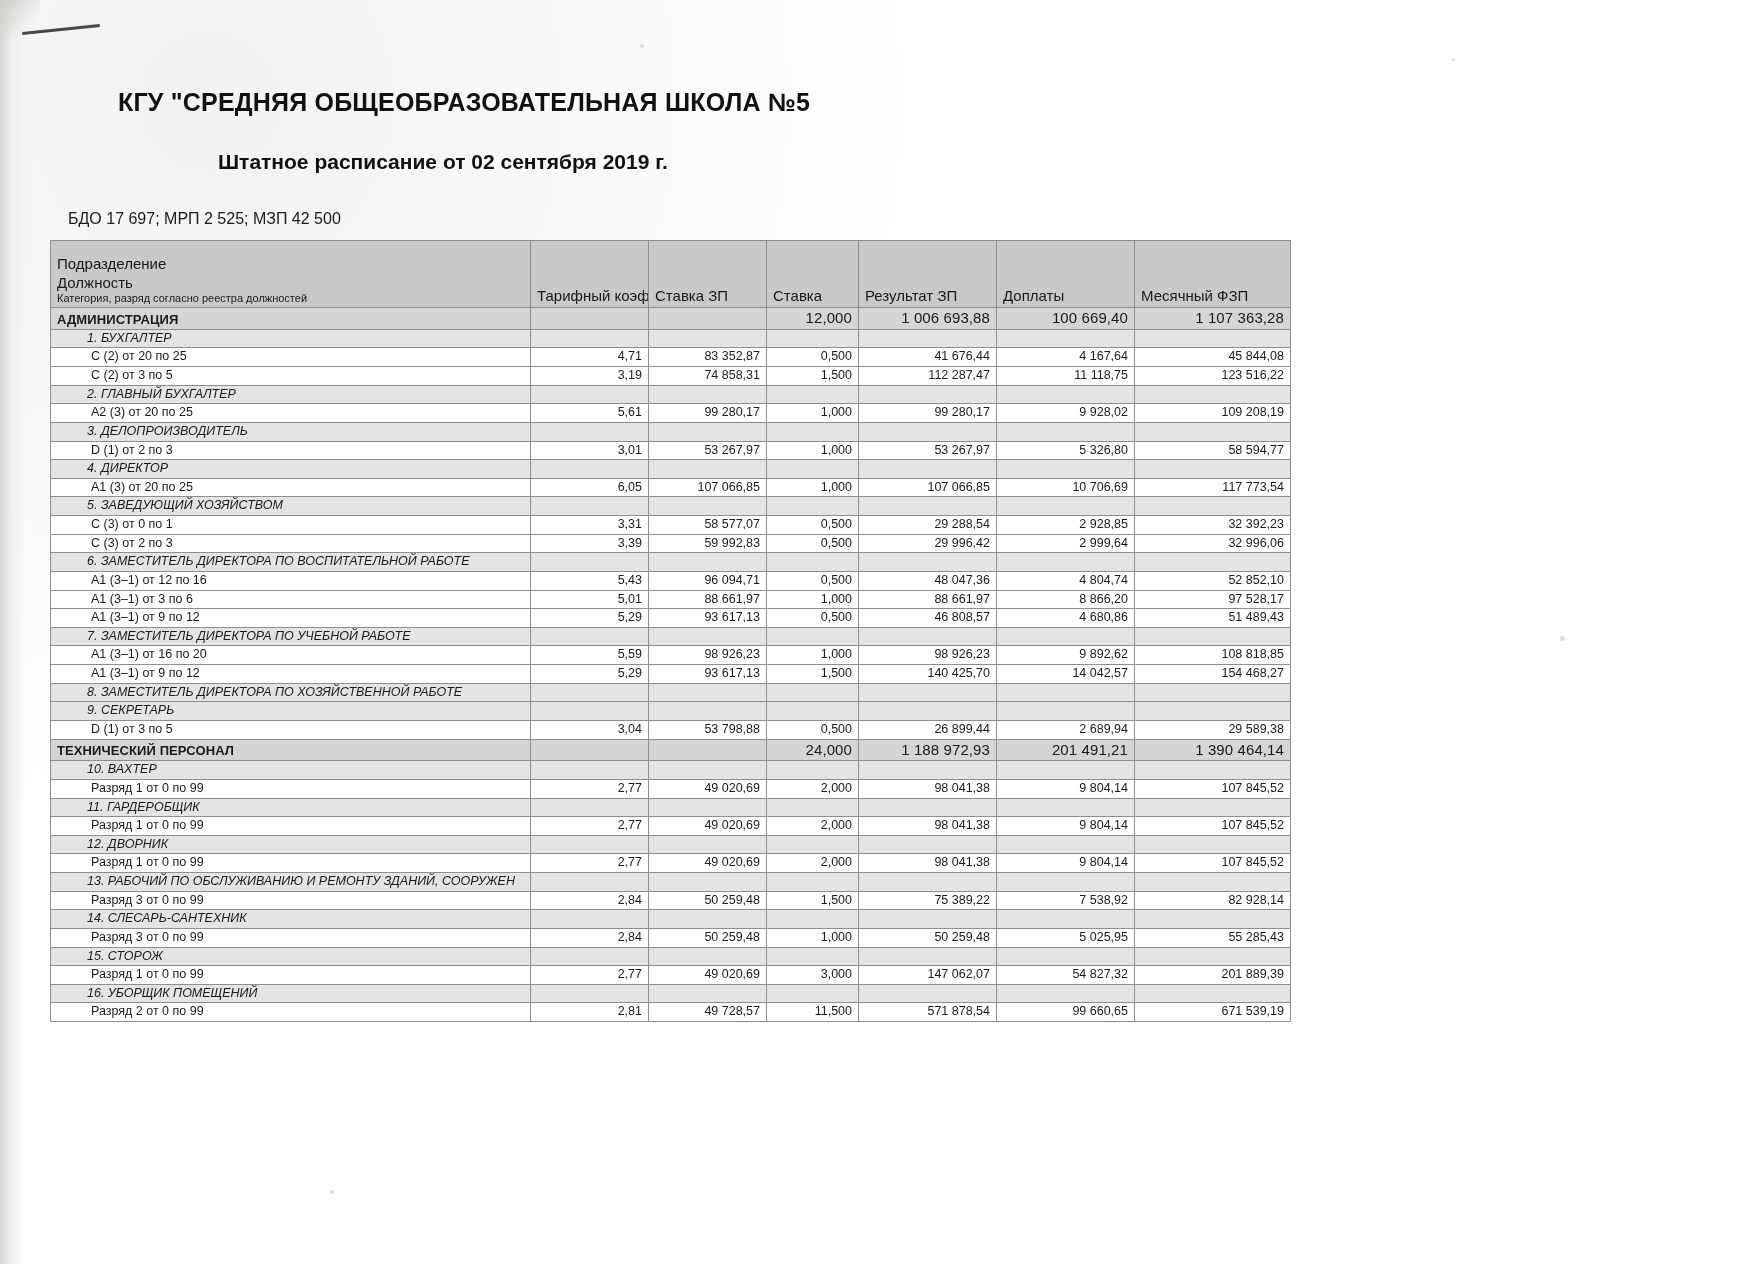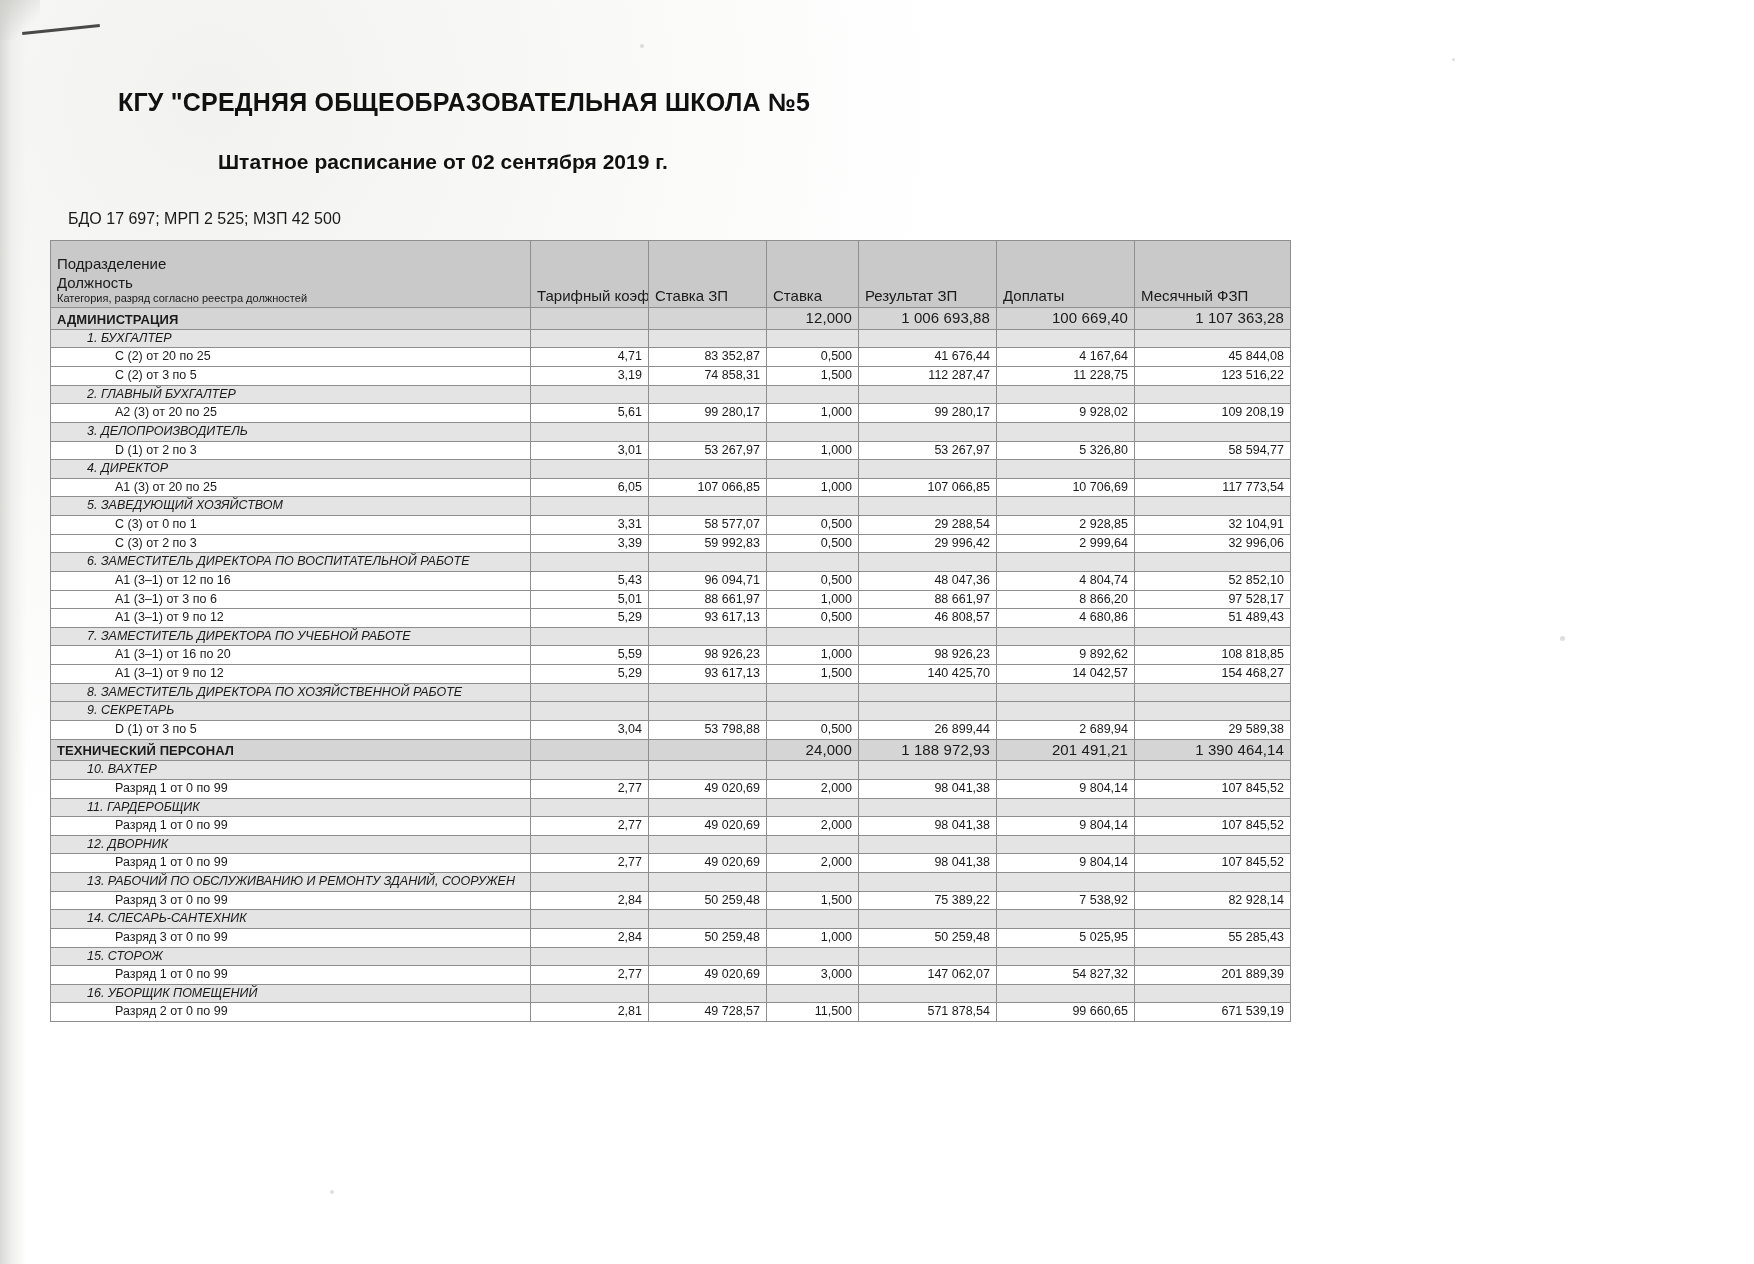--- a/index.html
+++ b/index.html
@@ -132,21 +132,21 @@
   tr.post td {
     background: #e4e4e4;
     font-size: 12.5px;
   }
   tr.post td.name { padding-left: 36px; font-style: italic; }
 
   tr.row td {
     background: #ffffff;
     font-size: 12.5px;
   }
-  tr.row td.name { padding-left: 64px; margin-left: 20px; }
+  tr.row td.name { padding-left: 40px; margin-left: 20px; }
 
   td.num { text-align: right; font-variant-numeric: tabular-nums; }
   td.empty { background: #e4e4e4; }
 </style>
 </head>
 <body>
 
 <div class="page">
   <div class="scan-edge-left"></div>
   <div class="scan-corner"></div>
@@ -215,21 +215,21 @@
           <td class="num">41 676,44</td>
           <td class="num">4 167,64</td>
           <td class="num">45 844,08</td>
         </tr>
         <tr class="row">
           <td class="name">С (2) от 3 по 5</td>
           <td class="num">3,19</td>
           <td class="num">74 858,31</td>
           <td class="num">1,500</td>
           <td class="num">112 287,47</td>
-          <td class="num">11 228,75</td>
+          <td class="num">11 118,75</td>
           <td class="num">123 516,22</td>
         </tr>
         <tr class="post">
           <td class="name">2. ГЛАВНЫЙ БУХГАЛТЕР</td>
           <td class="num empty-val empty"></td>
           <td class="num empty-val empty"></td>
           <td class="num empty-val empty"></td>
           <td class="num empty-val empty"></td>
           <td class="num empty-val empty"></td>
           <td class="num empty-val empty"></td>
@@ -288,21 +288,21 @@
           <td class="num empty-val empty"></td>
           <td class="num empty-val empty"></td>
         </tr>
         <tr class="row">
           <td class="name">С (3) от 0 по 1</td>
           <td class="num">3,31</td>
           <td class="num">58 577,07</td>
           <td class="num">0,500</td>
           <td class="num">29 288,54</td>
           <td class="num">2 928,85</td>
-          <td class="num">32 104,91</td>
+          <td class="num">32 392,23</td>
         </tr>
         <tr class="row">
           <td class="name">С (3) от 2 по 3</td>
           <td class="num">3,39</td>
           <td class="num">59 992,83</td>
           <td class="num">0,500</td>
           <td class="num">29 996,42</td>
           <td class="num">2 999,64</td>
           <td class="num">32 996,06</td>
         </tr>

